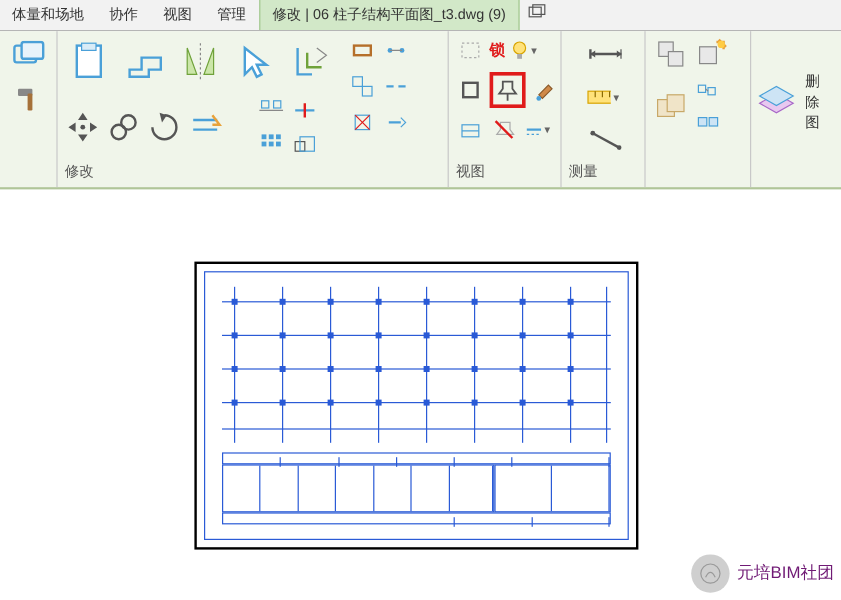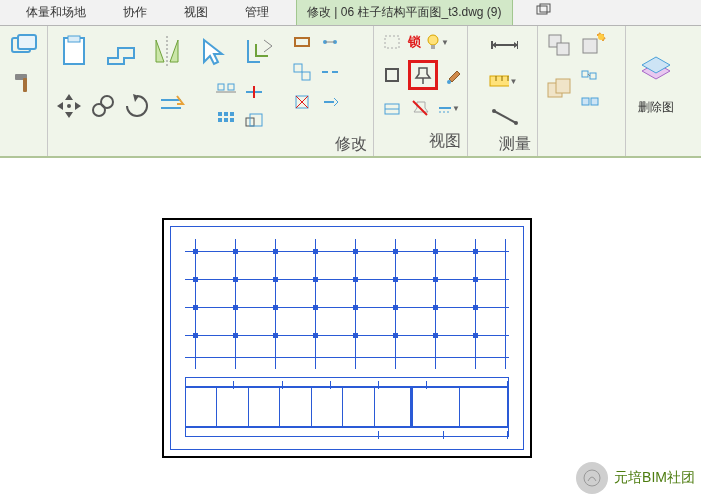--- a/index.html
+++ b/index.html
@@ -1,25 +1,25 @@
 <!DOCTYPE html>
 <html><head>
 <meta charset="utf-8">
 <style>
   * { box-sizing: border-box; margin: 0; padding: 0; }
   body { font-family: "Microsoft YaHei", sans-serif; font-size: 12px; background: #fff; width: 701px; height: 500px; overflow: hidden; position: relative; }
   
   .tabbar { display: flex; background: #f2f2f2; border-bottom: 1px solid #b5b5b5; height: 26px; }
-  .tab { padding: 4px 10px; color: #333; cursor: pointer; border-right: 1px solid transparent; margin-left: 16px; }
+  .tab { padding: 4px 10px; color: #333; cursor: pointer; border-right: 1px solid transparent; }
   .tab.active { background: #d2e8c8; border-left: 1px solid #a2c78f; border-right: 1px solid #a2c78f; }
   .tab.last-icon { padding: 2px 6px; }
   
   .ribbon { display: flex; background: #f0f5ea; border-bottom: 2px solid #b0c598; height: 132px; }
   .ribbon-group { border-right: 1px solid #c8c8c8; padding: 4px 6px 2px 6px; display: flex; flex-direction: column; justify-content: space-between; }
-  .ribbon-group-title { text-align: right; color: #555; font-size: 16px; padding: 2px 0; }
+  .ribbon-group-title { text-align: left; color: #555; font-size: 12px; padding: 2px 0; }
   .ribbon-body { display: flex; align-items: flex-start; gap: 6px; flex: 1; }
   .icon-col { display: flex; flex-direction: column; gap: 2px; }
   .icon-row { display: flex; gap: 4px; align-items: center; }
   .ribbon-icon { width: 24px; height: 24px; display: inline-flex; align-items: center; justify-content: center; }
   .ribbon-icon.big { width: 30px; height: 30px; }
   .ribbon-icon.large { width: 42px; height: 42px; }
   .lock-label { color: #e01b1b; font-weight: bold; font-size: 13px; }
   .highlight-box { border: 3px solid #e01b1b; padding: 0; display: inline-flex; }
   .dd { font-size: 8px; color: #666; margin-left: 1px; }
   
@@ -29,21 +29,21 @@
   .grid-area { position: absolute; left: 14px; top: 12px; right: 14px; height: 130px; }
   .gridline-h { position: absolute; left: 0; right: 0; border-top: 1px solid #2a5ad6; }
   .gridline-v { position: absolute; top: 0; bottom: 0; border-left: 1px solid #2a5ad6; }
   .col-mark { position: absolute; width: 5px; height: 5px; background: #2a5ad6; }
   .title-block { position: absolute; left: 14px; right: 14px; bottom: 10px; height: 62px; }
   .tb-row { position: absolute; left: 0; border: 1px solid #2a5ad6; }
   .tb-cell { display: inline-block; border-right: 1px solid #2a5ad6; height: 100%; }
   
   .footer-badge { position: absolute; right: 6px; bottom: 4px; display: flex; align-items: center; gap: 6px; }
   .badge-circle { width: 32px; height: 32px; border-radius: 50%; background: #cfcfcf; display: flex; align-items: center; justify-content: center; font-size: 9px; color: #666; }
-  .badge-text { color: #4d7c0f; font-size: 14px; }
+  .badge-text { color: #701a75; font-size: 14px; }
   
   svg { display: block; }
 </style>
 </head>
 <body>
 
 <div class="tabbar">
   <div class="tab">体量和场地</div>
   <div class="tab">协作</div>
   <div class="tab">视图</div>
@@ -365,21 +365,21 @@
                   <rect x="11" y="2" width="7" height="7" fill="#cde4f5" stroke="#4aa0d8"></rect>
                 </svg>
               </span>
           </div>
         </div>
       </div>
     </div>
   </div>
 
   <div class="ribbon-group" style="width:60px;border-right:none">
-    <div class="ribbon-body" style="flex-direction:column;align-items:center;justify-content:center">
+    <div class="ribbon-body" style="flex-direction:row;align-items:center;justify-content:center">
       <span class="ribbon-icon large">
           <svg width="36" height="30">
             <path d="M4 18 L18 10 L32 18 L18 26 Z" fill="#e8c8f0" stroke="#a868c8"></path>
             <path d="M4 12 L18 4 L32 12 L18 20 Z" fill="#cde4f5" stroke="#4aa0d8"></path>
           </svg>
         </span>
       <div style="font-size:12px;color:#333;margin-top:4px">删除图</div>
     </div>
     <div class="ribbon-group-title">&nbsp;</div>
   </div>

